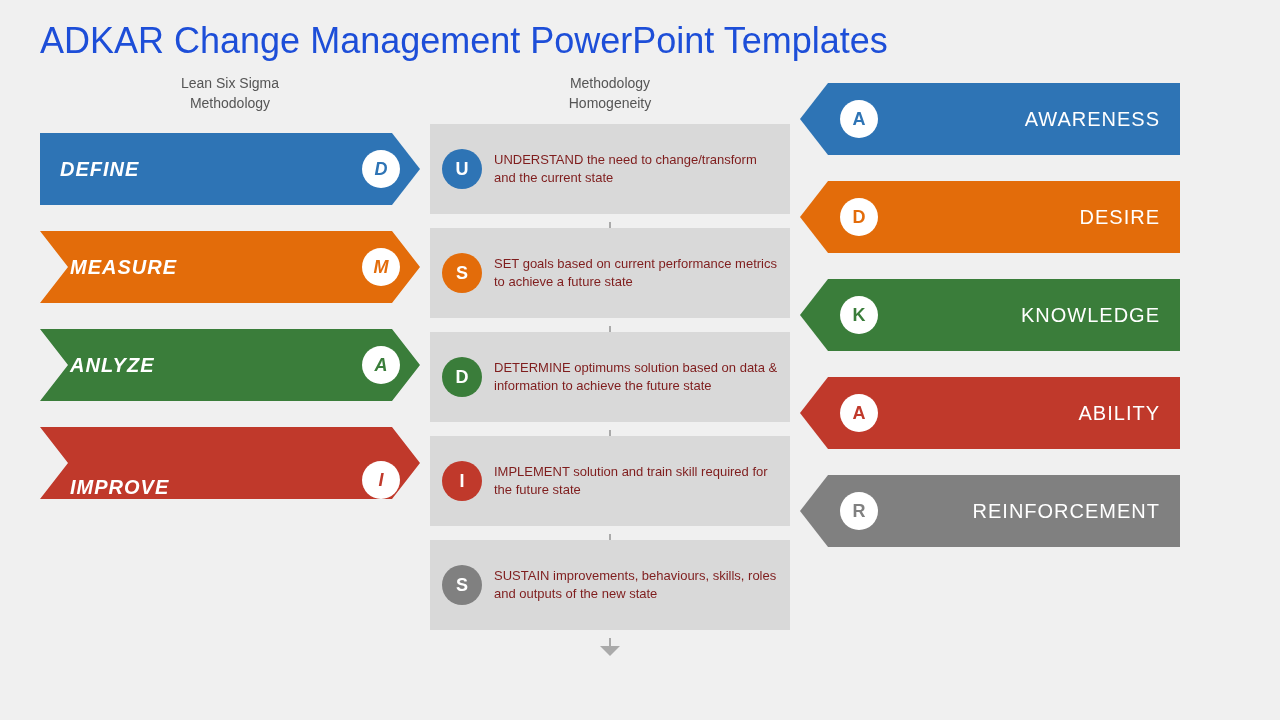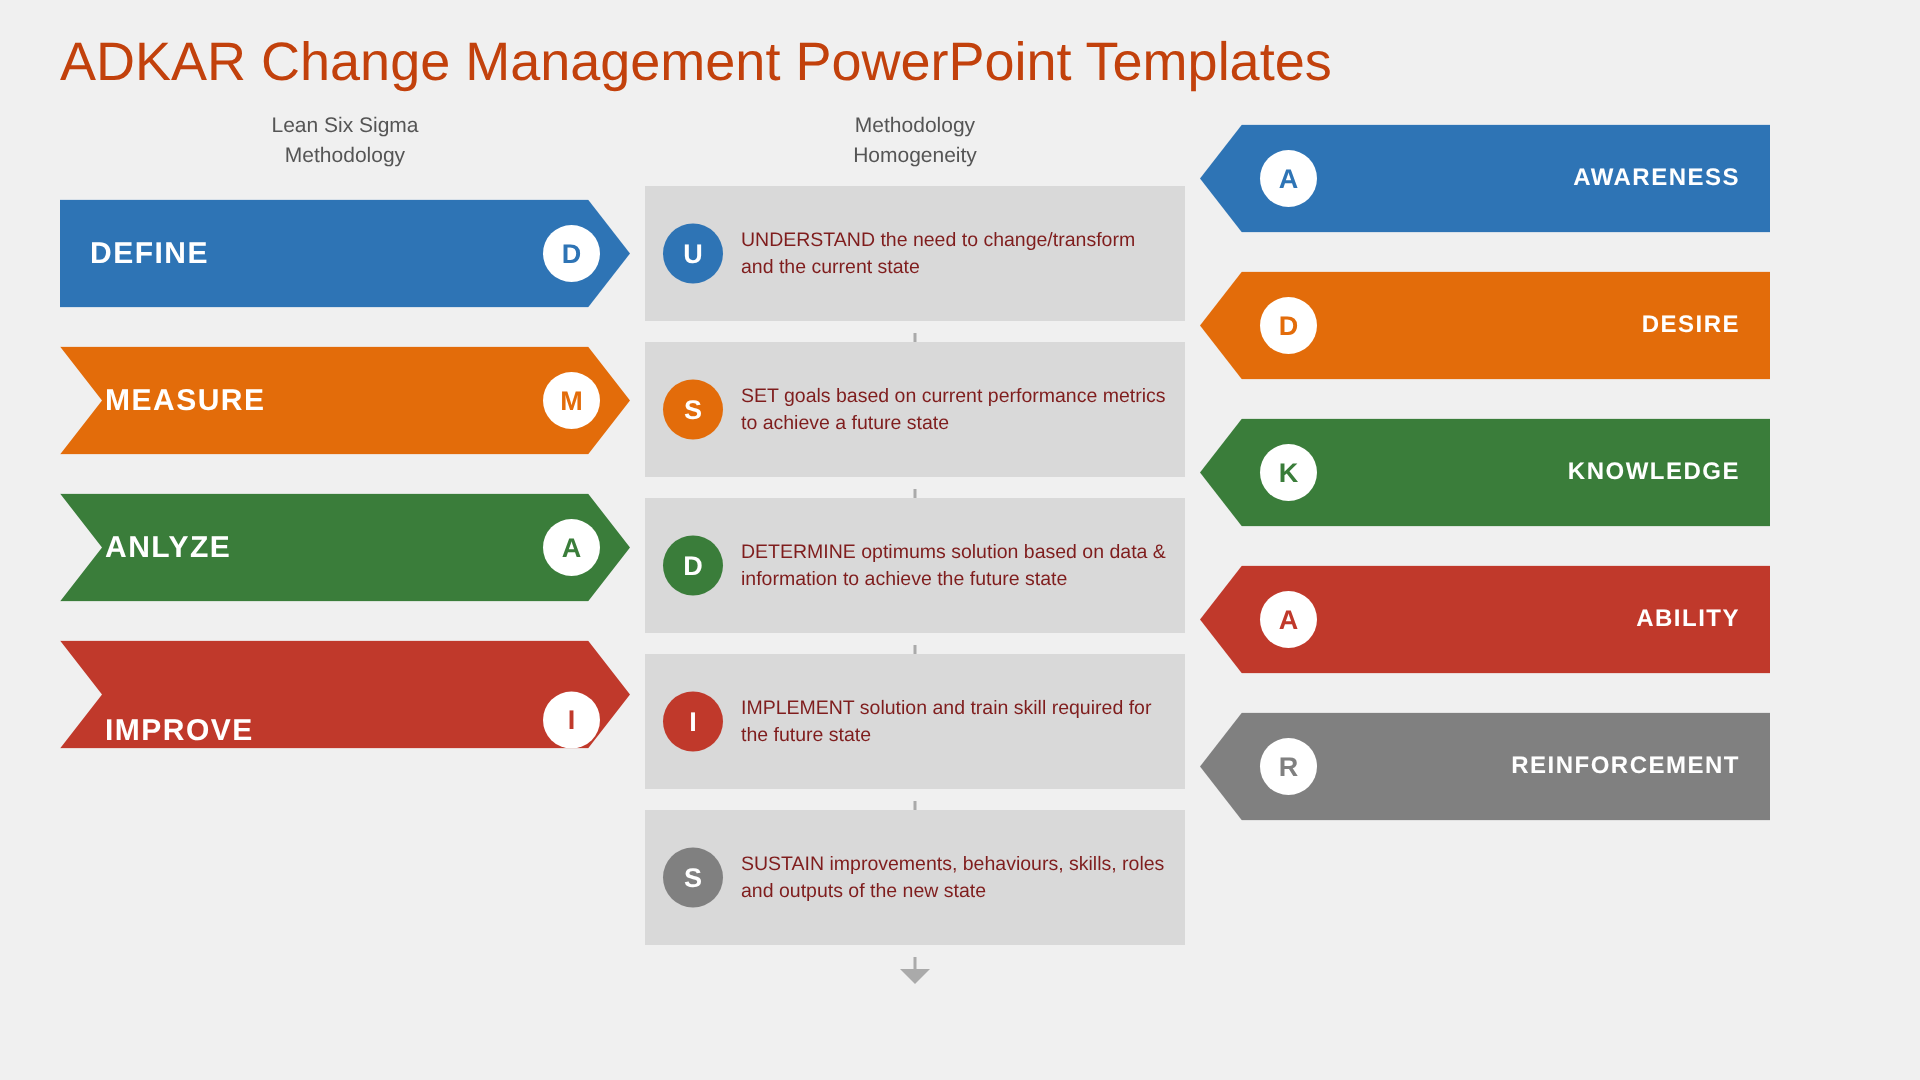--- a/index.html
+++ b/index.html
@@ -14,21 +14,21 @@
       width: 1280px;
       height: 720px;
       background: #f0f0f0;
       padding: 20px 40px 15px 40px;
       display: flex;
       flex-direction: column;
     }
     .main-title {
       font-size: 36px;
       font-weight: 300;
-      color: #c2410c;
+      color: #1d4ed8;
       text-align: left;
       margin-bottom: 12px;
       letter-spacing: 0;
     }
     .columns-area {
       display: flex;
       flex: 1;
       gap: 0;
     }
     
@@ -84,20 +84,21 @@
     }
     .arrow-shape {
       display: flex;
       align-items: center;
       justify-content: space-between;
       width: 100%;
       height: 72px;
       position: relative;
       padding: 0 20px 0 30px;
       clip-path: polygon(0 0, calc(100% - 28px) 0, 100% 50%, calc(100% - 28px) 100%, 0 100%, 28px 50%);
+      font-style: italic;
     }
     .arrow-shape.no-left-notch {
       clip-path: polygon(0 0, calc(100% - 28px) 0, 100% 50%, calc(100% - 28px) 100%, 0 100%);
       padding-left: 20px;
     }
     .arrow-label {
       font-size: 20px;
       font-weight: 700;
       color: white;
       letter-spacing: 1px;
@@ -160,22 +161,22 @@
       border-radius: 50%;
       background: white;
       display: flex;
       align-items: center;
       justify-content: center;
       font-size: 18px;
       font-weight: 700;
       flex-shrink: 0;
     }
     .right-label {
-      font-size: 16px;
-      font-weight: 700;
+      font-size: 20px;
+      font-weight: 400;
       color: white;
       letter-spacing: 1px;
     }
     .col-mid-rows {
       display: flex;
       flex-direction: column;
       flex: 1;
     }
     .connector-bar {
       width: 2px;

